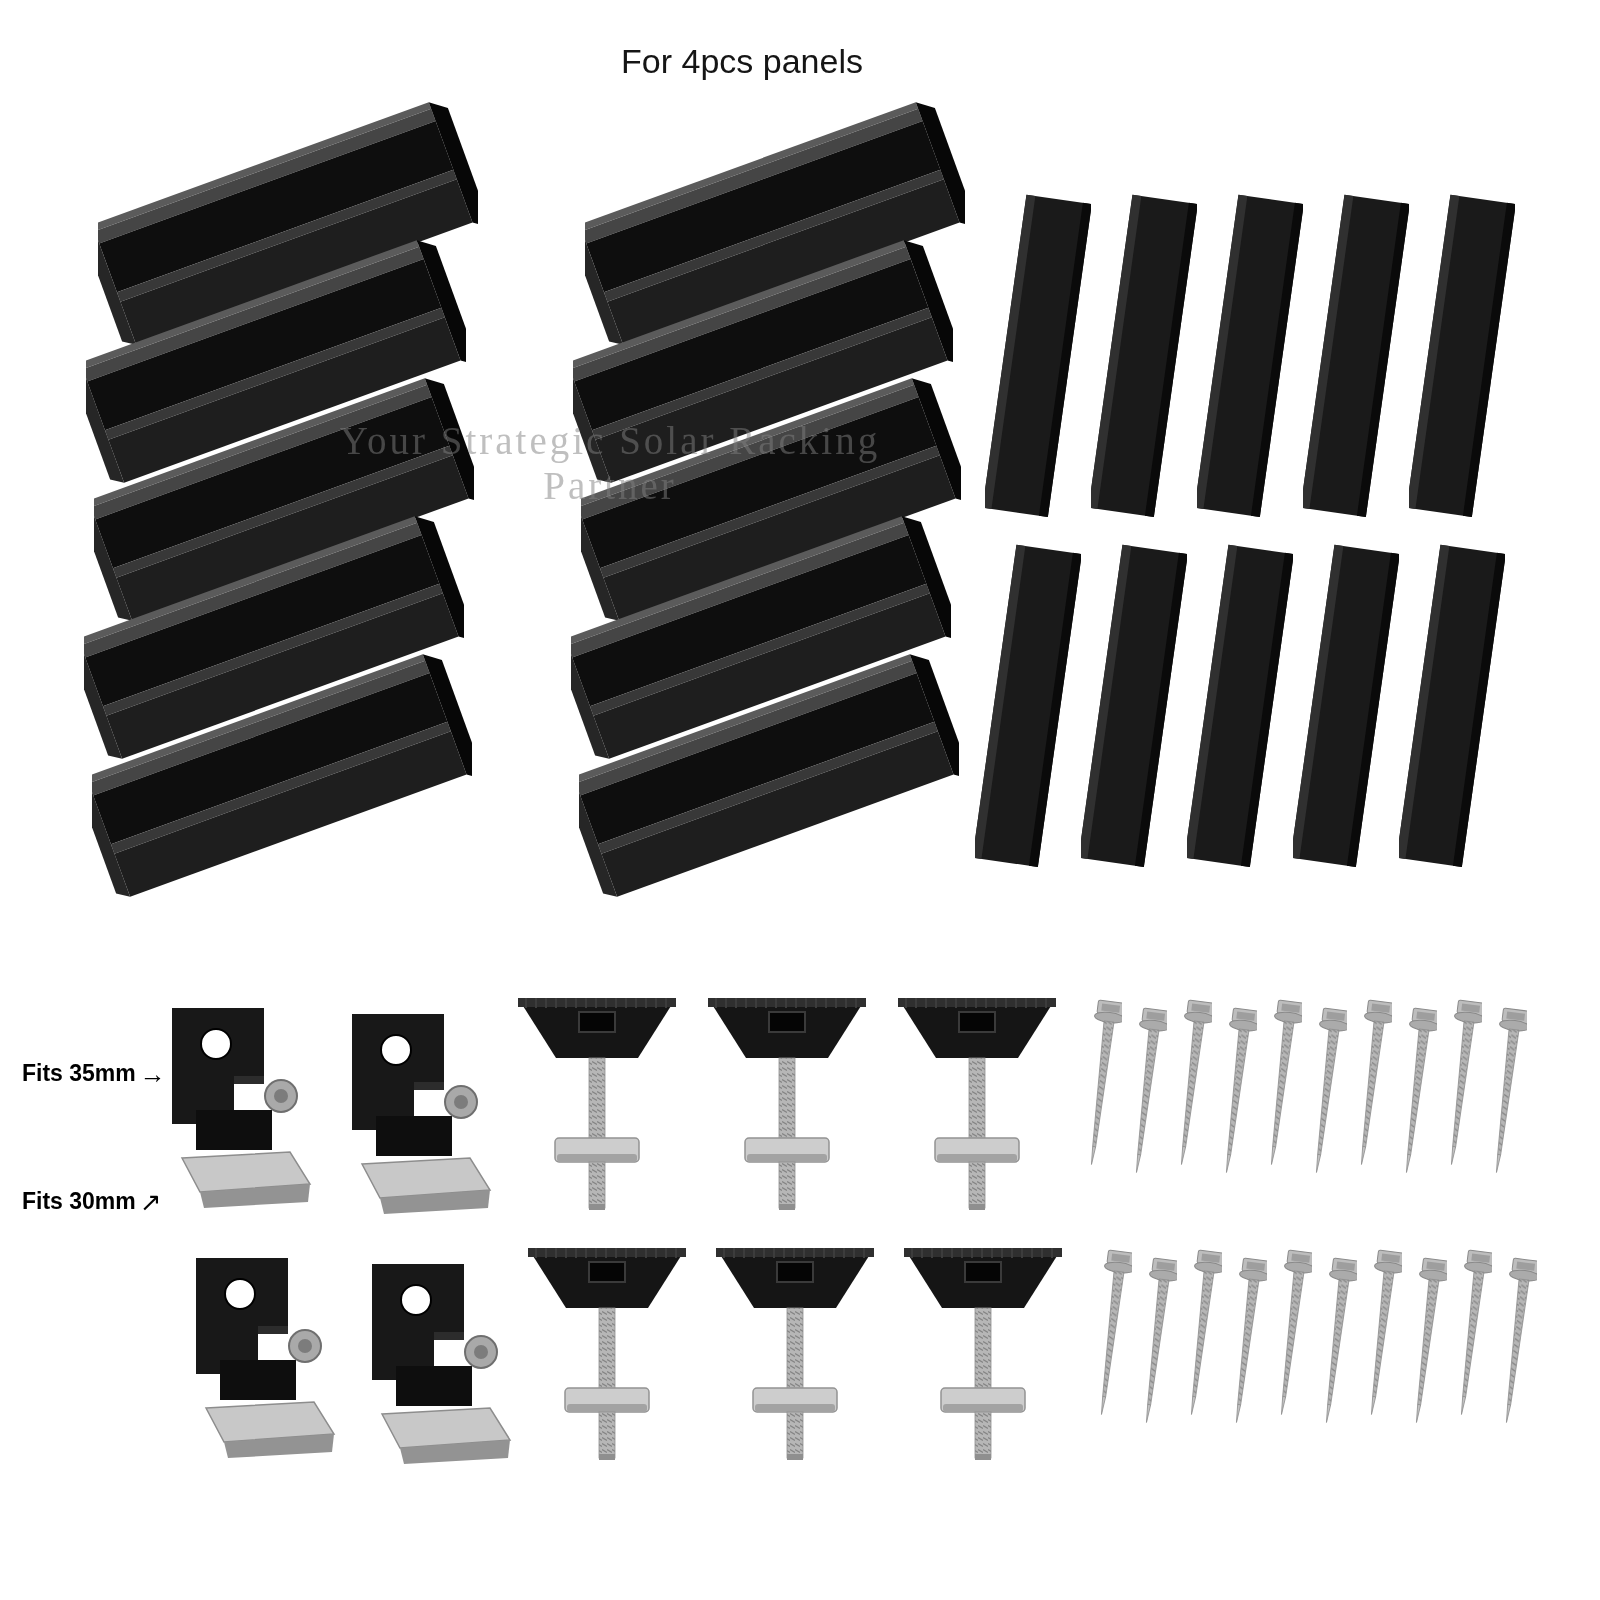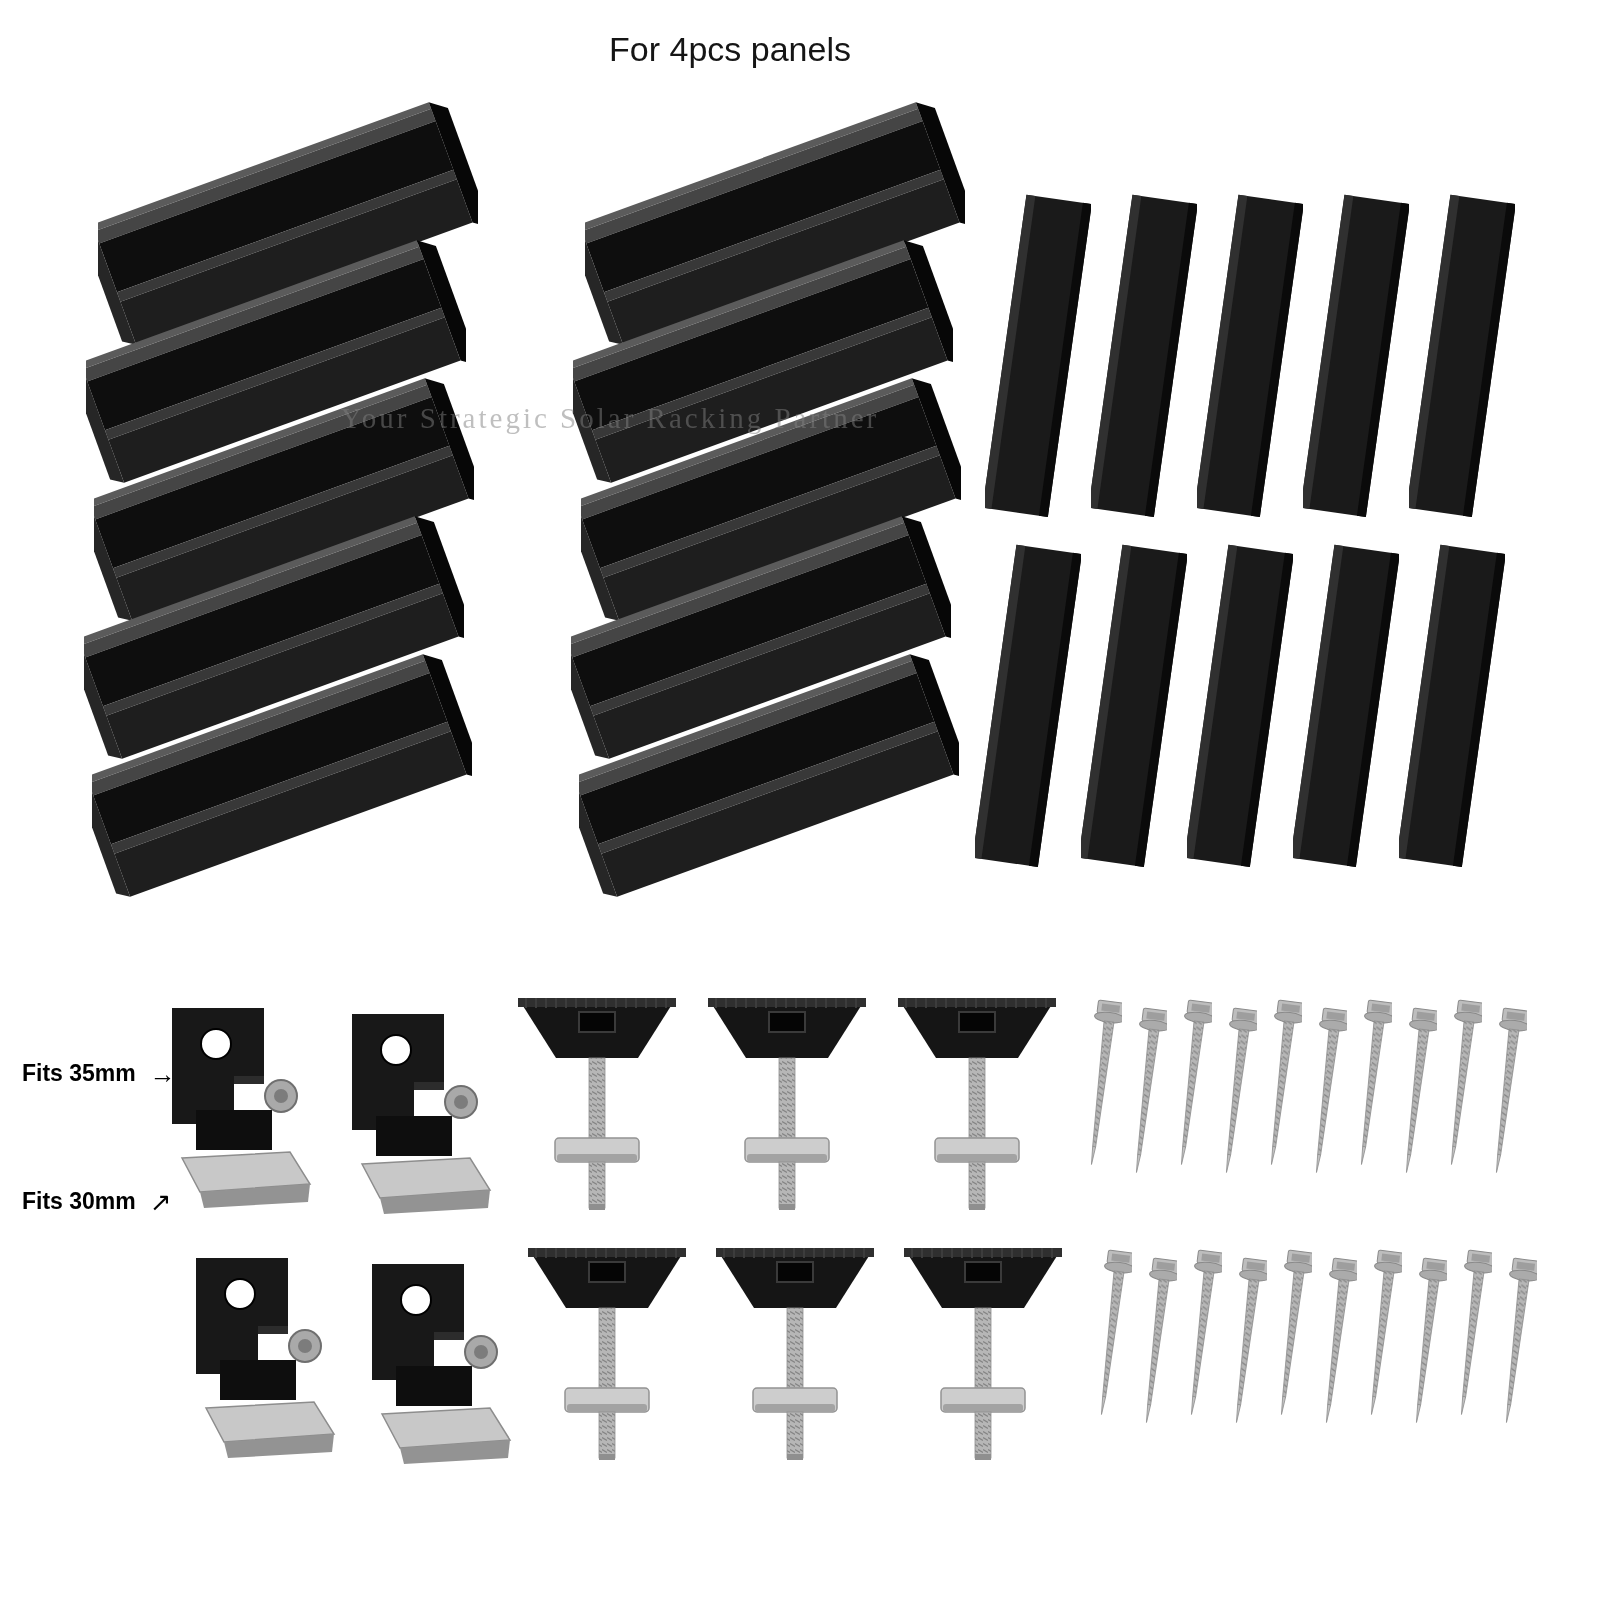--- a/index.html
+++ b/index.html
@@ -1,29 +1,29 @@
 <!DOCTYPE html>
 <html><head>
 <meta charset="utf-8">
 <style>
   html,body{margin:0;padding:0;background:#ffffff;}
   .canvas{position:relative;width:1600px;height:1600px;background:#ffffff;overflow:hidden;
           font-family:"Liberation Sans",sans-serif;}
   .defs{position:absolute;width:0;height:0;}
   .part{position:absolute;overflow:visible;display:block;}
-  .title{position:absolute;left:500px;top:30px;width:460px;margin:0;text-align:center;
+  .title{position:absolute;left:500px;top:30px;width:460px;margin:12px;text-align:center;
          font-size:34px;font-weight:400;color:#151515;}
   .watermark{position:absolute;left:330px;top:398px;width:560px;text-align:center;z-index:5;
              pointer-events:none;font-family:"Liberation Serif",serif;}
   .wm-brand{font-size:92px;letter-spacing:4px;font-weight:700;color:rgba(150,150,150,.45);}
-  .wm-tag{margin-top:4px;font-size:29px;letter-spacing:3px;color:rgba(128,128,128,.5);}
+  .wm-tag{margin-top:20px;font-size:39px;letter-spacing:3px;color:rgba(128,128,128,.5);}
   .strip-row{position:absolute;display:flex;}
   .screw-row{position:absolute;display:flex;gap:1px;}
   .screw-row svg:nth-child(even){transform:translateY(8px);}
-  .fit-label{position:absolute;display:flex;align-items:center;gap:14px;
+  .fit-label{position:absolute;display:flex;align-items:center;gap:4px;
              font-size:23px;font-weight:700;color:#000;}
   .fit-label .arrow{font-size:26px;font-weight:400;line-height:1;}
 </style>
 </head>
 <body>
 
 <div class="canvas">
 
   <svg class="defs" aria-hidden="true">
     <defs>

